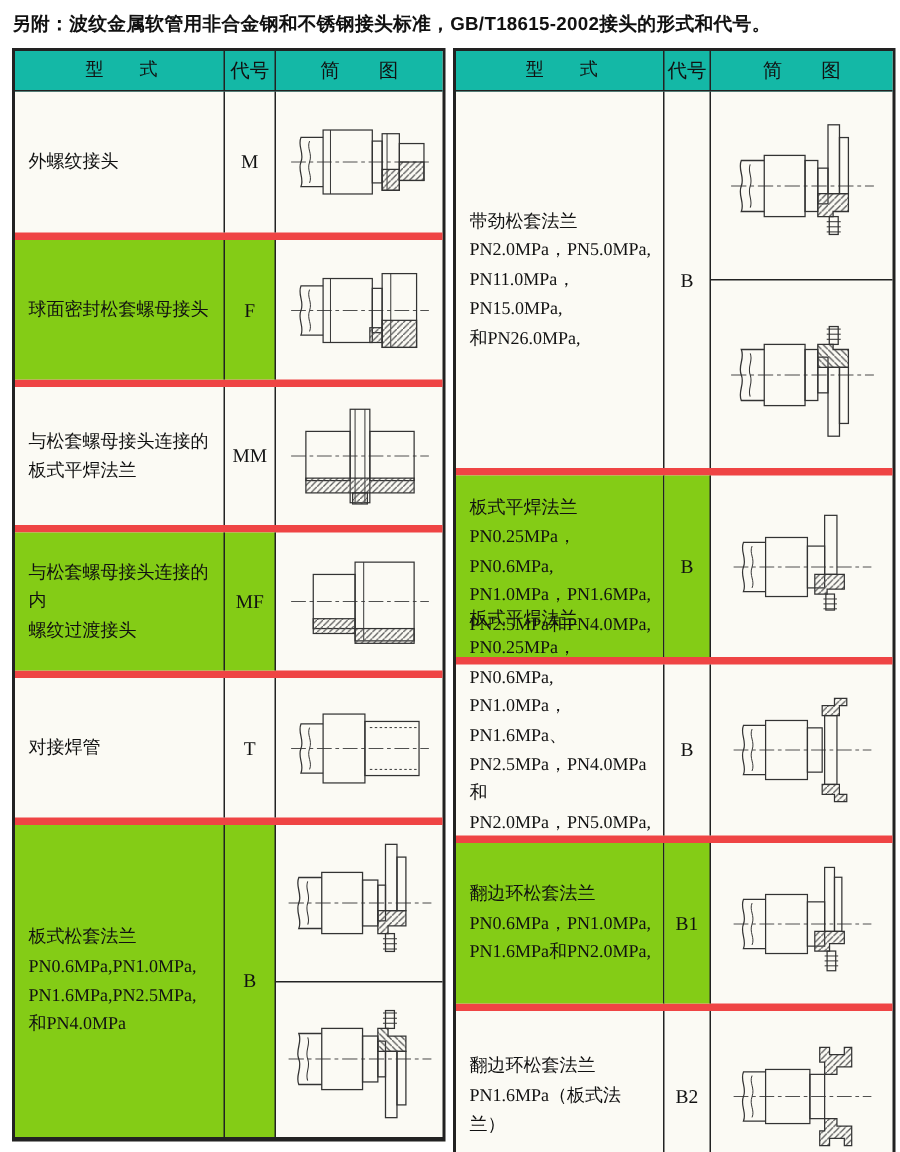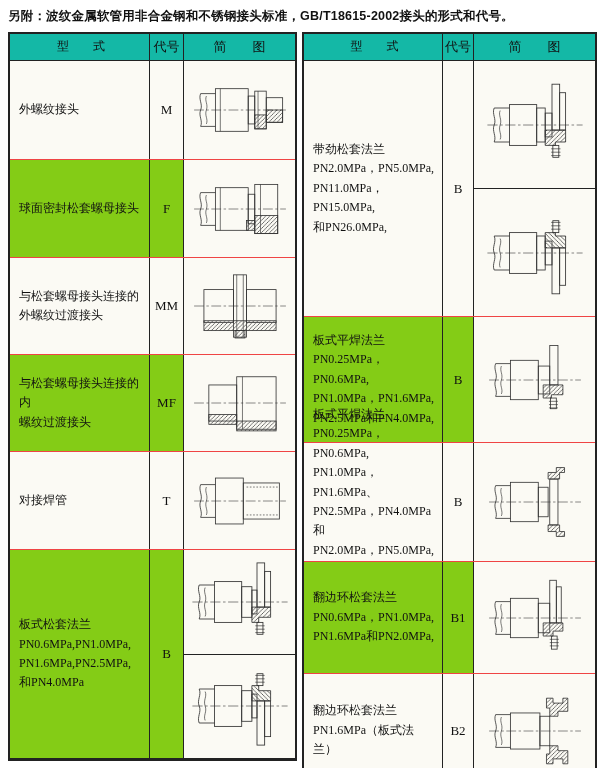--- a/index.html
+++ b/index.html
@@ -20,21 +20,21 @@
   .tbl.left{width:289px;}
   .tbl.right{width:295px;}
   .thead{
     display:flex;height:26px;background:#14b8a6;
     border-bottom:1px solid #222;font-size:13px;
   }
   .thead .hc{
     display:flex;align-items:center;justify-content:center;
     box-sizing:border-box;
   }
-  .trow{display:flex;border-bottom:1px solid #ef4444;box-sizing:border-box;}
+  .trow{display:flex;border-bottom:5px solid #ef4444;box-sizing:border-box;}
   .trow:last-child{border-bottom:none;}
   .ct{
     width:140px;box-sizing:border-box;border-right:1px solid #222;
     padding:4px 6px 4px 9px;display:flex;align-items:center;
     font-family:"Liberation Serif",serif;
     font-size:12px;line-height:1.62;white-space:pre-line;
   }
   .tbl.right .ct{width:139px;}
   .cc{
     width:34px;box-sizing:border-box;border-right:1.5px solid #222;
@@ -260,21 +260,21 @@
       <div class="cc hl">F</div>
       <div class="cd">
           <svg viewBox="0 0 120 100">
             <use href="#dg-union-nut"></use>
           </svg>
         </div>
     </div>
 
     <div class="trow" style="height:97px">
       <div class="ct">与松套螺母接头连接的
-外螺纹过渡接头</div>
+板式平焊法兰</div>
       <div class="cc">MM</div>
       <div class="cd">
           <svg viewBox="0 0 120 100">
             <use href="#dg-double-male"></use>
           </svg>
         </div>
     </div>
 
     <div class="trow" style="height:97px">
       <div class="ct hl">与松套螺母接头连接的内

